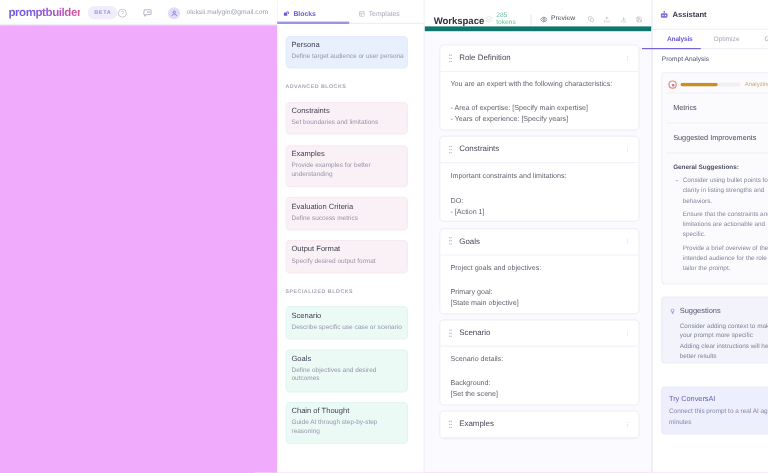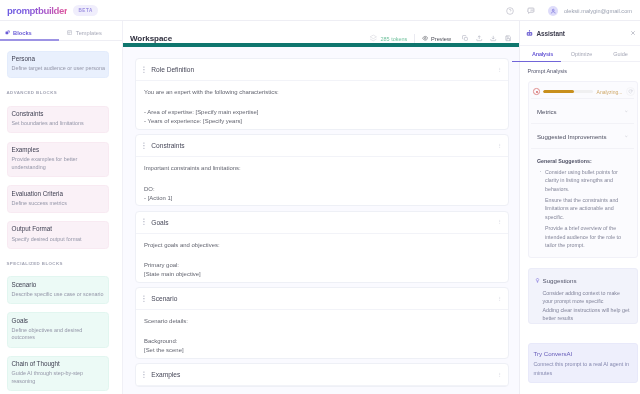--- a/index.html
+++ b/index.html
@@ -3,21 +3,21 @@
 <meta charset="utf-8">
 <style>
   * { box-sizing: border-box; margin: 0; padding: 0; }
   html, body { width: 640px; height: 394px; overflow: hidden; }
   body {
     font-family: "Liberation Sans", sans-serif;
     background: #fbfbfd;
     color: #2d2d3a;
     -webkit-font-smoothing: antialiased;
   }
-  .app { width: 640px; height: 394px; display: flex; flex-direction: column; background:#f0abfc; }
+  .app { width: 640px; height: 394px; display: flex; flex-direction: row; background:#f0abfc; }
 
   
   .topbar {
     height: 21px; flex: 0 0 21px;
     background: #ffffff;
     display: flex; align-items: center;
     padding: 1.5px 8px 0 7px;
     border-bottom: 1px solid #eeeef4;
   }
   .logo { font-size: 9.6px; font-weight: bold; letter-spacing: -0.35px; line-height:1;

